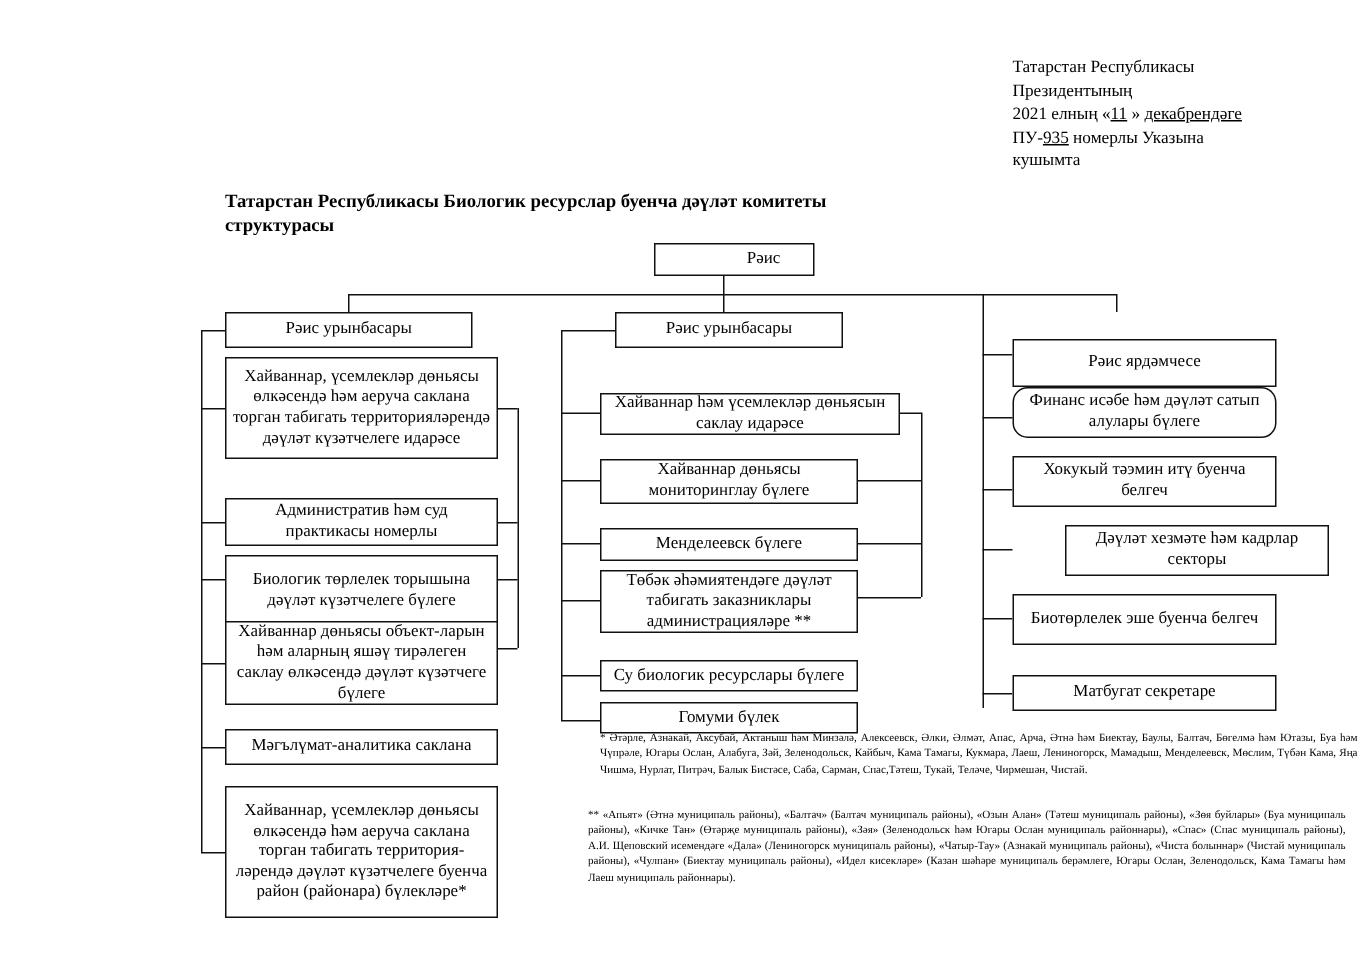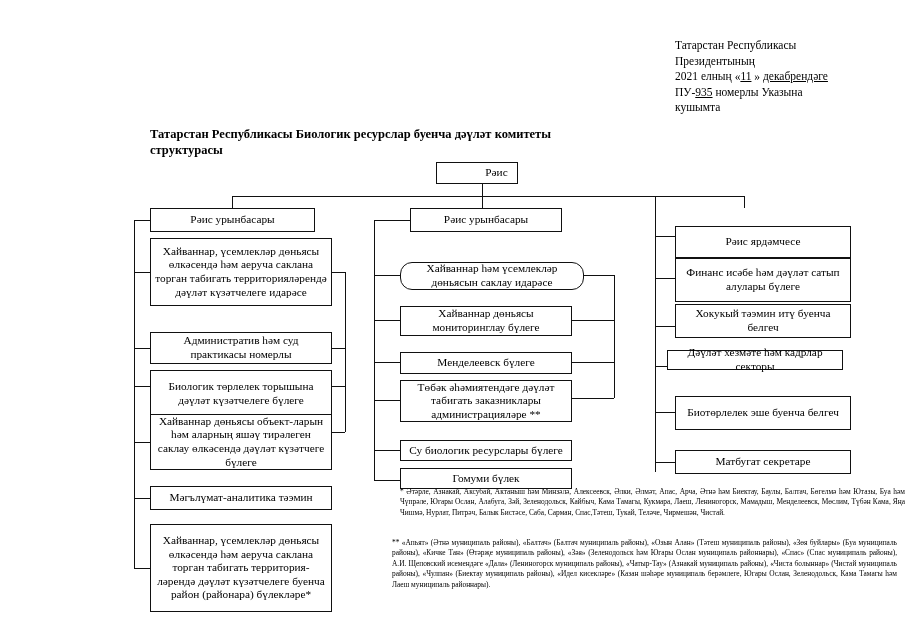--- a/index.html
+++ b/index.html
@@ -69,21 +69,21 @@
     <div><span>2021 елның «</span><span class="ul">11</span><span> » </span><span class="ul">декабрендәге</span></div>
     <div><span>ПУ-</span><span class="ul">935</span><span> номерлы Указына</span></div>
     <div>кушымта</div>
   </div>
 
   <div class="title">
     <div>Татарстан Республикасы Биологик ресурслар буенча дәүләт комитеты</div>
     <div>структурасы</div>
   </div>
 
-  <div class="box" style="left:436px;top:162px;width:82px;height:22px;padding-left:43px;">
+  <div class="box" style="left:436px;top:162px;width:107px;height:22px;padding-left:43px;">
     <span>Рәис</span>
   </div>
 
   <div class="ln lnv" style="left:482px;top:184px;height:12px;"></div>
 
   <div class="ln lnh" style="left:232px;top:196px;width:512px;"></div>
 
   <div class="ln lnv" style="left:232px;top:196px;height:12px;"></div>
   <div class="ln lnv" style="left:482px;top:196px;height:12px;"></div>
   <div class="ln lnv" style="left:744px;top:196px;height:12px;"></div>
@@ -108,21 +108,21 @@
   <div class="box" style="left:150px;top:332px;width:182px;height:32px;">
     <span>Административ һәм суд практикасы номерлы</span>
   </div>
   <div class="box" style="left:150px;top:370px;width:182px;height:48px;">
     <span>Биологик төрлелек торышына дәүләт күзәтчелеге бүлеге</span>
   </div>
   <div class="box" style="left:150px;top:414px;width:182px;height:56px;">
     <span>Хайваннар дөньясы объект-ларын һәм аларның яшәү тирәлеген саклау өлкәсендә дәүләт күзәтчеге бүлеге</span>
   </div>
   <div class="box" style="left:150px;top:486px;width:182px;height:24px;">
-    <span>Мәгълүмат-аналитика тәэмин</span>
+    <span>Мәгълүмат-аналитика саклана</span>
   </div>
   <div class="box" style="left:150px;top:524px;width:182px;height:88px;">
     <span>Хайваннар, үсемлекләр дөньясы өлкәсендә һәм аеруча саклана торган табигать территория-ләрендә дәүләт күзәтчелеге буенча район (районара) бүлекләре*</span>
   </div>
 
   <div class="ln lnv" style="left:345px;top:272px;height:160px;"></div>
   <div class="ln lnh" style="left:332px;top:272px;width:13px;"></div>
   <div class="ln lnh" style="left:332px;top:348px;width:13px;"></div>
   <div class="ln lnh" style="left:332px;top:386px;width:13px;"></div>
   <div class="ln lnh" style="left:332px;top:432px;width:13px;"></div>
@@ -133,21 +133,21 @@
 
   <div class="ln lnv" style="left:374px;top:220px;height:260px;"></div>
   <div class="ln lnh" style="left:374px;top:220px;width:36px;"></div>
   <div class="ln lnh" style="left:374px;top:275px;width:26px;"></div>
   <div class="ln lnh" style="left:374px;top:320px;width:26px;"></div>
   <div class="ln lnh" style="left:374px;top:362px;width:26px;"></div>
   <div class="ln lnh" style="left:374px;top:400px;width:26px;"></div>
   <div class="ln lnh" style="left:374px;top:450px;width:26px;"></div>
   <div class="ln lnh" style="left:374px;top:480px;width:26px;"></div>
 
-  <div class="box" style="left:400px;top:262px;width:184px;height:28px;border-radius:12px;">
+  <div class="box" style="left:400px;top:262px;width:200px;height:28px;">
     <span>Хайваннар һәм үсемлекләр дөньясын саклау идарәсе</span>
   </div>
   <div class="box" style="left:400px;top:306px;width:172px;height:30px;">
     <span>Хайваннар дөньясы мониторинглау бүлеге</span>
   </div>
   <div class="box" style="left:400px;top:352px;width:172px;height:22px;">
     <span>Менделеевск бүлеге</span>
   </div>
   <div class="box" style="left:400px;top:380px;width:172px;height:42px;">
     <span>Төбәк әһәмиятендәге дәүләт табигать заказниклары администрацияләре **</span>
@@ -169,27 +169,27 @@
   <div class="ln lnh" style="left:655px;top:236px;width:20px;"></div>
   <div class="ln lnh" style="left:655px;top:278px;width:20px;"></div>
   <div class="ln lnh" style="left:655px;top:326px;width:20px;"></div>
   <div class="ln lnh" style="left:655px;top:366px;width:20px;"></div>
   <div class="ln lnh" style="left:655px;top:412px;width:20px;"></div>
   <div class="ln lnh" style="left:655px;top:462px;width:20px;"></div>
 
   <div class="box" style="left:675px;top:226px;width:176px;height:32px;">
     <span>Рәис ярдәмчесе</span>
   </div>
-  <div class="box" style="left:675px;top:258px;width:176px;height:44px;">
+  <div class="box" style="left:675px;top:258px;width:176px;height:34px;border-radius:10px;">
     <span>Финанс исәбе һәм дәүләт сатып алулары бүлеге</span>
   </div>
   <div class="box" style="left:675px;top:304px;width:176px;height:34px;">
     <span>Хокукый тәэмин итү буенча белгеч</span>
   </div>
-  <div class="box" style="left:667px;top:350px;width:176px;height:20px;justify-content:flex-end;">
+  <div class="box" style="left:710px;top:350px;width:176px;height:34px;justify-content:flex-end;">
     <span>Дәүләт хезмәте һәм кадрлар секторы</span>
   </div>
   <div class="box" style="left:675px;top:396px;width:176px;height:34px;">
     <span>Биотөрлелек эше буенча белгеч</span>
   </div>
   <div class="box" style="left:675px;top:450px;width:176px;height:24px;">
     <span>Матбугат секретаре</span>
   </div>
 
   <div class="fn fn1">* Әтәрле, Азнакай, Аксубай, Актаныш һәм Минзәлә, Алексеевск, Әлки, Әлмәт, Апас, Арча, Әтнә һәм Биектау, Баулы, Балтач, Бөгелмә һәм Ютазы, Буа һәм Чүпрәле, Югары Ослан, Алабуга, Зәй, Зеленодольск, Кайбыч, Кама Тамагы, Кукмара, Лаеш, Лениногорск, Мамадыш, Менделеевск, Мөслим, Түбән Кама, Яңа Чишмә, Нурлат, Питрәч, Балык Бистәсе, Саба, Сарман, Спас,Тәтеш, Тукай, Теләче, Чирмешән, Чистай.</div>

